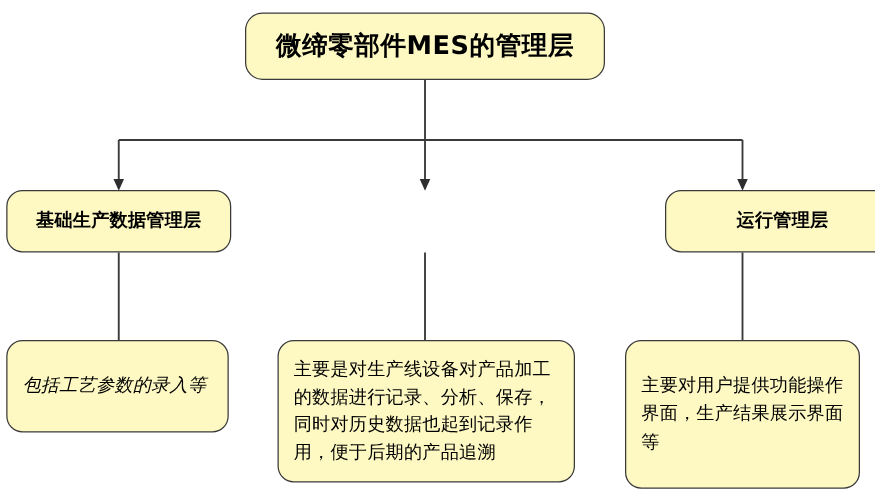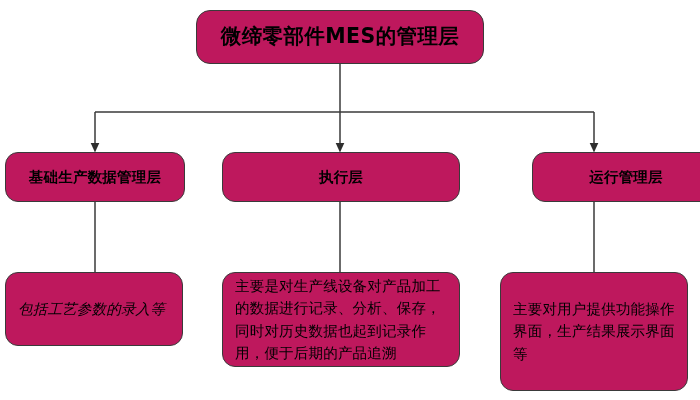--- a/index.html
+++ b/index.html
@@ -22,21 +22,21 @@
     left: 0;
     top: 0;
     width: 700px;
     height: 400px;
   }
   .node {
     position: absolute;
     box-sizing: border-box;
     border: 1.6px solid #3a3a3a;
     border-radius: 13px;
-    background: #be185d;
+    background: #fef9c3;
     display: flex;
     align-items: center;
     color: #000000;
   }
   .node.centered {
     justify-content: center;
     text-align: center;
   }
   .node.lead {
     justify-content: flex-start;
@@ -71,21 +71,21 @@
   .layer-node .node-label {
     font-size: 14.5px;
     font-weight: bold;
   }
   
   .desc-node {
     top: 272px;
     padding: 6px 11px 6px 12px;
   }
   #node-desc-0 { left: 5px;   width: 178px; height: 74px; font-style: italic; }
-  #node-desc-1 { left: 222px; width: 238px; height: 95px; }
+  #node-desc-1 { left: 222px; width: 238px; height: 114px; }
   #node-desc-2 { left: 500px; width: 188px; height: 119px; }
   .desc-node .node-label {
     font-size: 14.5px;
     line-height: 1.52;
   }
 </style>
 </head>
 <body>
 
 <div id="diagram-root">
@@ -112,23 +112,20 @@
     <path d="M594,202 L594,272" stroke="#3a3a3a" stroke-width="1.5" fill="none"></path>
   </svg>
 
   <div class="node centered" id="node-root">
     <span class="node-label">微缔零部件MES的管理层</span>
   </div>
 
   <div class="node centered layer-node" id="node-layer-0">
     <span class="node-label">基础生产数据管理层</span>
   </div>
-  <div class="node centered layer-node" id="node-layer-1">
-    <span class="node-label">执行层</span>
-  </div>
   <div class="node centered layer-node" id="node-layer-2">
     <span class="node-label">运行管理层</span>
   </div>
 
   <div class="node lead desc-node" id="node-desc-0">
     <span class="node-label">包括工艺参数的录入等</span>
   </div>
   <div class="node lead desc-node" id="node-desc-1">
     <span class="node-label">主要是对生产线设备对产品加工的数据进行记录、分析、保存，同时对历史数据也起到记录作用，便于后期的产品追溯</span>
   </div>

